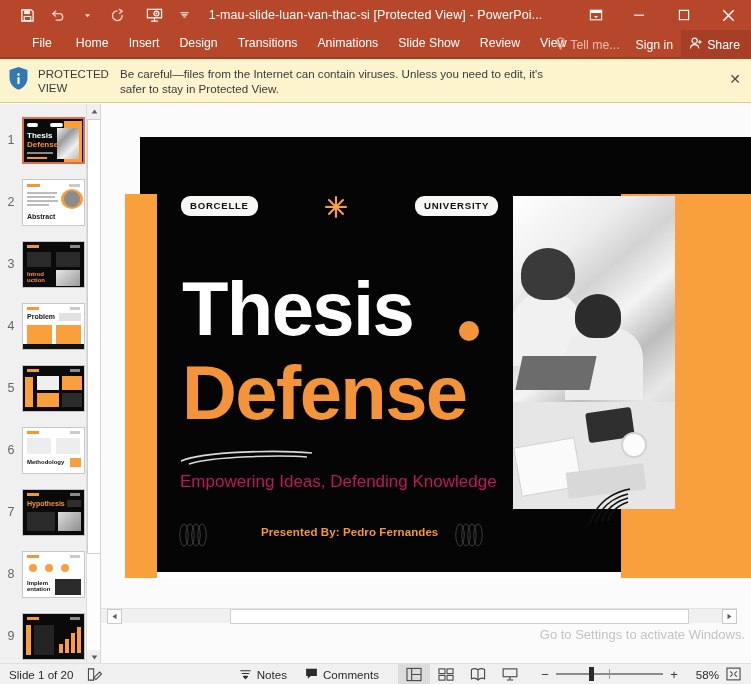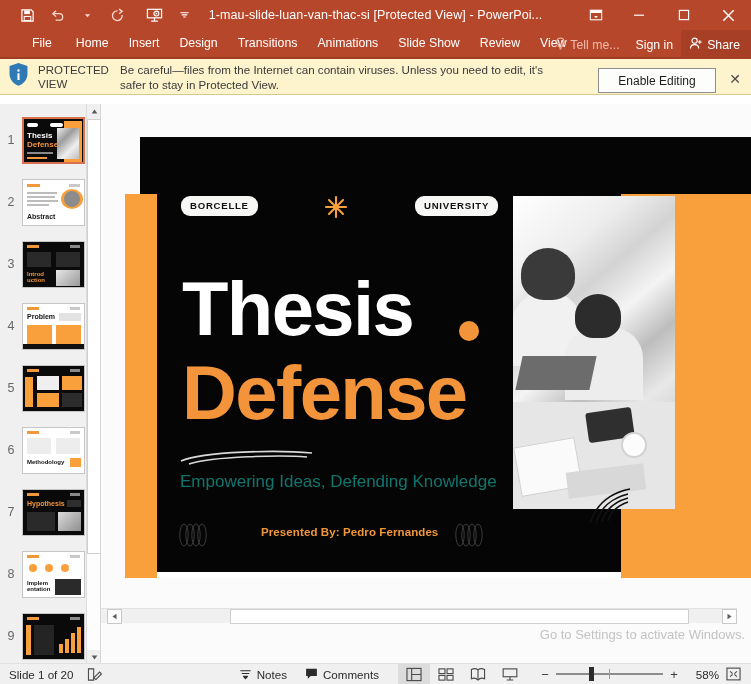--- a/index.html
+++ b/index.html
@@ -65,21 +65,21 @@
   }
   .signin { color: #ffffff; font-size: 12.3px; padding: 4px 8px; }
   .share {
     display: flex; align-items: center; gap: 4px;
     color: #ffffff; font-size: 12.3px;
     background: #a63f25; height: 29px; padding: 0 11px 0 8px;
   }
 
   
   .pv-bar {
-    position: absolute; left: 0; top: 59px; width: 751px; height: 36px;
+    position: absolute; left: 0; top: 59px; width: 751px; height: 44px;
     background: #fdf3cd;
     border-bottom: 1px solid #d9c98f;
     display: flex; align-items: center;
   }
   .pv-icon { margin-left: 8px; margin-right: 9px; flex: none; }
   .pv-label {
     font-size: 11.5px; color: #3a3a3a; line-height: 14px;
     width: 74px; flex: none;
   }
   .pv-msg {
@@ -189,21 +189,21 @@
   .dot-orange {
     position: absolute; left: 319px; top: 184px;
     width: 20px; height: 20px; border-radius: 50%; background: #f4943a;
   }
   .swoosh-line {
     position: absolute; left: 39px; top: 312px; width: 135px; height: 16px;
     color: #d9d9d9;
   }
   .subtitle {
     position: absolute; left: 40px; top: 335px;
-    font-size: 17px; color: #0f766e;
+    font-size: 17px; color: #be185d;
   }
   .presented {
     position: absolute; left: 121px; top: 389px;
     font-size: 11.5px; font-weight: bold; color: #f2973a;
     letter-spacing: 0.1px;
   }
   .ovals { position: absolute; width: 32px; height: 26px; color: #3b3b3b; }
   .ovals.l { left: 38px; top: 385px; }
   .ovals.r { left: 314px; top: 385px; }
   .photo {
@@ -400,21 +400,20 @@
       <svg width="21" height="25" viewBox="0 0 22 26">
           <path d="M11 1 20.4 4.2v8c0 6.2-4.2 10.6-9.4 12.6C5.8 22.8 1.6 18.4 1.6 12.2v-8z" fill="#2f7ab5"></path>
           <path d="M11 7.4a1.3 1.3 0 1 1 0 2.6 1.3 1.3 0 0 1 0-2.6zM9.9 11.6h2.2v7.2H9.9z" fill="#ffffff"></path>
         </svg>
     </div>
     <div class="pv-label">
       <div>PROTECTED</div>
       <div>VIEW</div>
     </div>
     <div class="pv-msg">Be careful—files from the Internet can contain viruses. Unless you need to edit, it's safer to stay in Protected View.</div>
-    <div class="pv-enable">Enable Editing</div>
     <div class="pv-close">✕</div>
   </div>
 
   <div class="thumbs">
 
     <div class="thumb-row active" style="margin-top:6px;">
       <div class="thumb-num">1</div>
       <div class="thumb-card">
         <div class="mini dark">
           <div style="position:absolute;left:40px;top:2px;width:18px;height:43px;background:#f9a03c;"></div>

